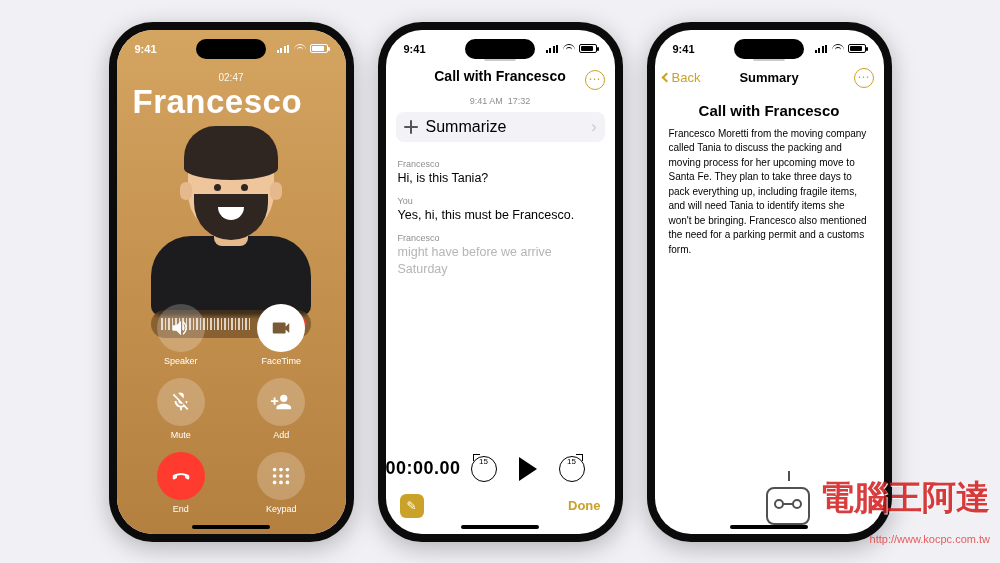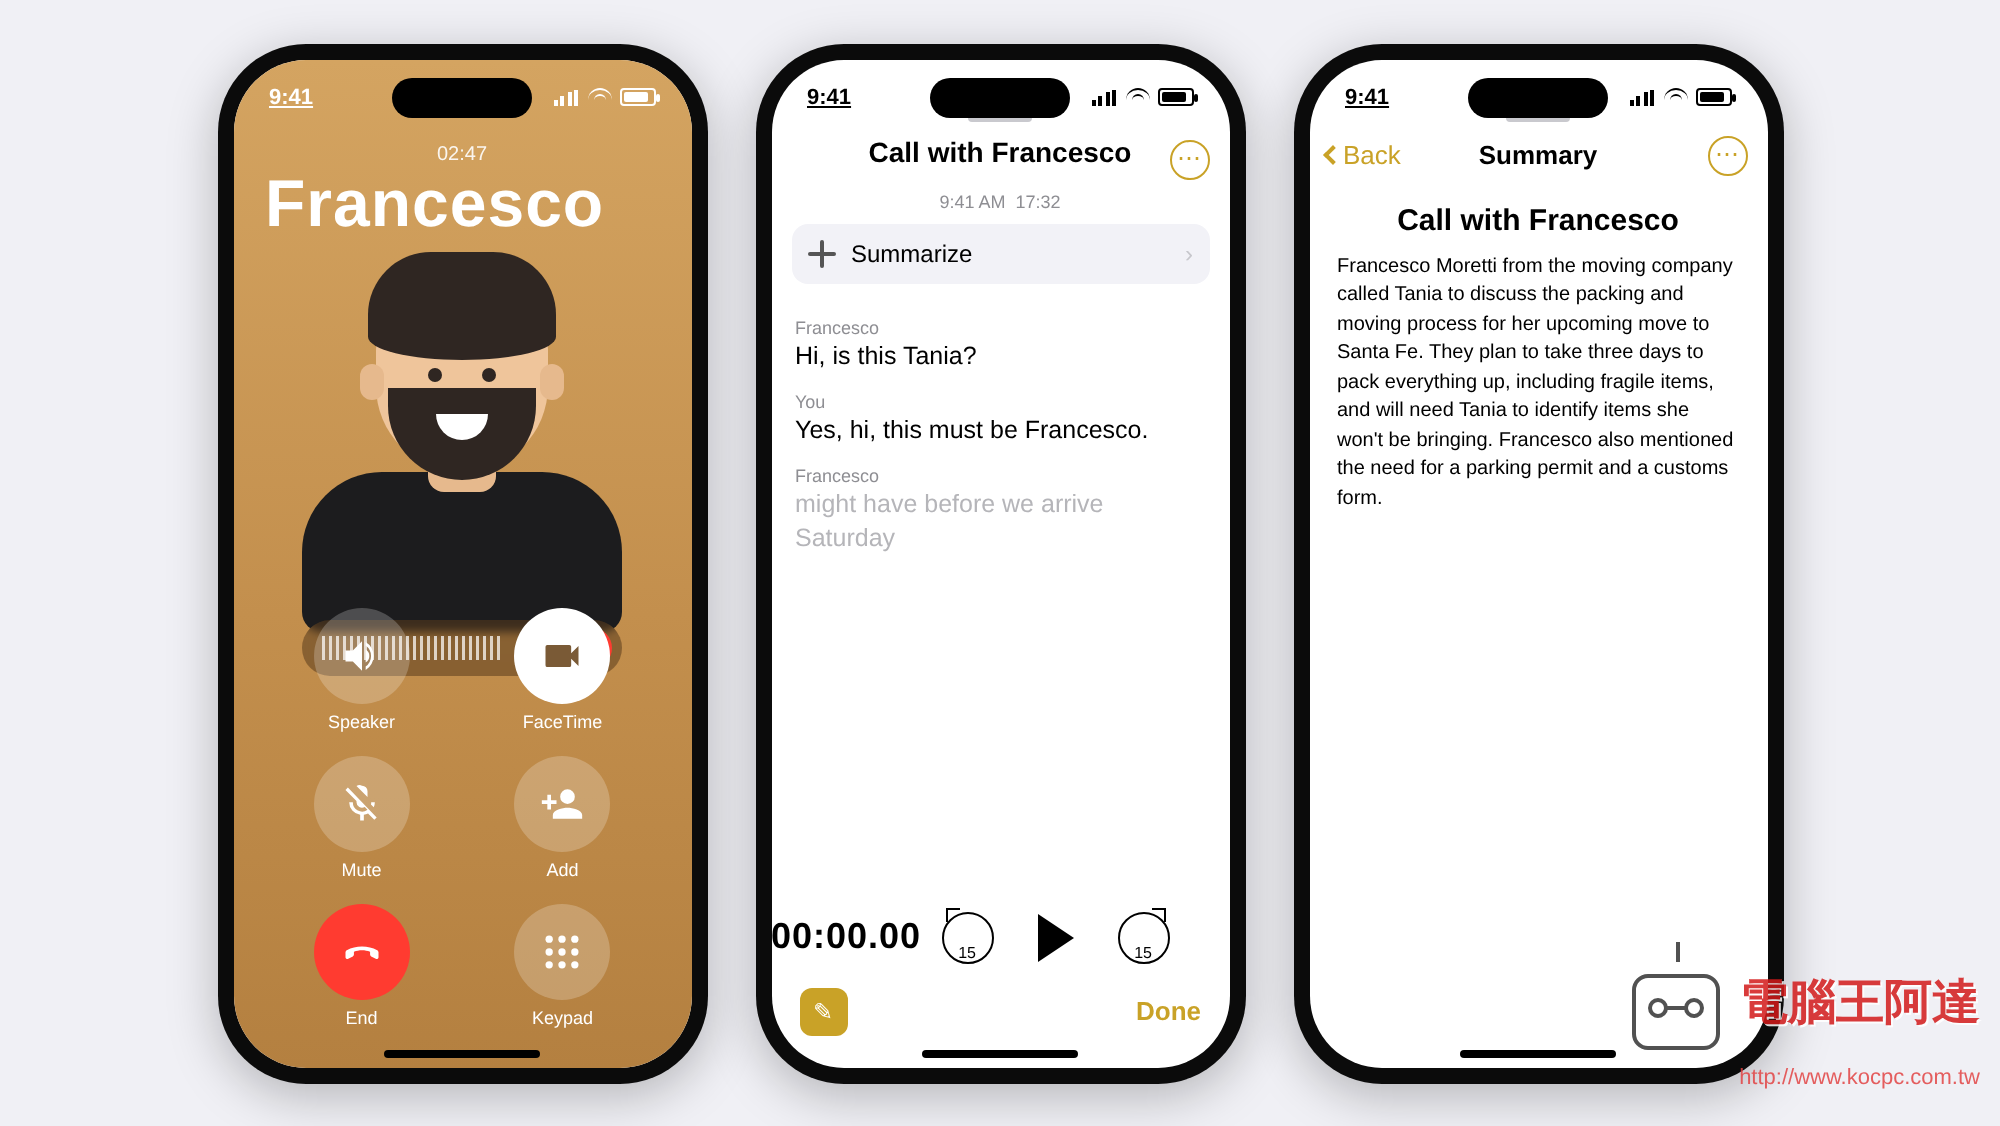--- a/index.html
+++ b/index.html
@@ -70,21 +70,20 @@
     top: 9px; left: 0; right: 0;
     height: 20px;
     display: flex;
     align-items: center;
     justify-content: space-between;
     padding: 0 18px;
     font-size: 11px;
     font-weight: 600;
     z-index: 25;
     color: #000;
-    text-decoration: underline;
   }
   .status.light { color: #fff; }
   .status .right { display: flex; gap: 4px; align-items: center; }
   .icn-signal, .icn-wifi, .icn-batt { display: inline-block; }
   .icn-signal { width: 13px; height: 8px; background:
     linear-gradient(currentColor,currentColor) 0 100%/2px 3px no-repeat,
     linear-gradient(currentColor,currentColor) 3.5px 100%/2px 5px no-repeat,
     linear-gradient(currentColor,currentColor) 7px 100%/2px 7px no-repeat,
     linear-gradient(currentColor,currentColor) 10.5px 100%/2px 8px no-repeat;
   }
@@ -206,21 +205,21 @@
   .p2-header .meta  { font-size:9px; color:#8e8e93; margin-top:12px; }
   .p2-header .more {
     position:absolute; right:10px; top:6px;
     width:20px; height:20px; border:1.5px solid #c9a227; border-radius:50%;
     color:#c9a227; font-size:12px; line-height:17px;
   }
   .summarize-row {
     position:absolute;
     top: 82px; left:10px; right:10px; height:30px;
     background:#f2f2f7; border-radius:8px;
-    display:flex; align-items:center; padding:0 8px; gap:8px; font-size:12px;
+    display:flex; align-items:center; padding:0 8px; gap:8px; font-size:16px;
   }
   .summarize-row .chev { margin-left:auto; color:#c7c7cc; }
   .sparkle { width:14px; height:14px; display:inline-block; position:relative;}
   .sparkle::before,.sparkle::after{content:"";position:absolute;background:#555;}
   .sparkle::before{left:6px;top:0;width:2px;height:14px;border-radius:1px;}
   .sparkle::after{left:0;top:6px;width:14px;height:2px;border-radius:1px;}
 
   .transcript {
     position:absolute; top: 120px; left:12px; right:12px; font-size:12.5px; line-height:1.35;
   }
@@ -229,21 +228,21 @@
   .t-line.fade { color:#b5b5b9; }
 
   .player {
     position:absolute; bottom: 52px; left:0; right:0;
     display:flex; align-items:center; gap:10px;
   }
   .player .time { font-size:18px; font-weight:600; letter-spacing:.5px;}
   .player .row { display:flex; align-items:center; gap:22px; }
   .skipbtn {
     width:26px; height:26px; border:1.5px solid #000; border-radius:50%;
-    font-size:8px; display:flex; align-items:flex-end; justify-content:center; position:relative;
+    font-size:8px; display:flex; align-items:flex-start; justify-content:center; position:relative;
   }
   .skipbtn::after{content:"";position:absolute;top:-3px;right:1px;width:6px;height:6px;border-top:1.5px solid #000;border-right:1.5px solid #000;}
   .skipbtn.back::after{right:auto;left:1px;border-right:none;border-left:1.5px solid #000;}
   .playbtn { width:0;height:0;border-left:18px solid #000;border-top:12px solid transparent;border-bottom:12px solid transparent;}
 
   .p2-footer {
     position:absolute; bottom:16px; left:0; right:0;
     display:flex; align-items:center; justify-content:space-between;
     padding: 0 14px;
   }
@@ -270,21 +269,21 @@
 
   
   .watermark {
     position:absolute;
     right: 10px; bottom: 18px;
     text-align:right;
     font-family: "Microsoft JhengHei","Heiti TC",sans-serif;
     pointer-events:none;
     opacity:.85;
   }
-  .watermark .wm-title { font-size: 24px; font-weight:700; color:#d31a1a; text-shadow:1px 1px 0 #fff;}
+  .watermark .wm-title { font-size: 34px; font-weight:700; color:#d31a1a; text-shadow:1px 1px 0 #fff;}
   .watermark .wm-url { font-size:11px; color:#e24343; }
   .wm-robot {
     width:56px; height:56px; display:inline-block; vertical-align:middle;
     position:relative; margin-right:4px;
   }
   .wm-robot .face{position:absolute;left:6px;top:10px;width:44px;height:38px;background:#fff;border:2px solid #333;border-radius:8px;}
   .wm-robot .eye{position:absolute;top:10px;width:10px;height:10px;border:2px solid #333;border-radius:50%;}
   .wm-robot .eye.l{left:6px;} .wm-robot .eye.r{right:6px;}
   .wm-robot .glasses{position:absolute;top:14px;left:14px;right:14px;height:2px;background:#333;}
   .wm-robot .ant{position:absolute;top:-6px;left:50%;width:2px;height:10px;background:#333;}

